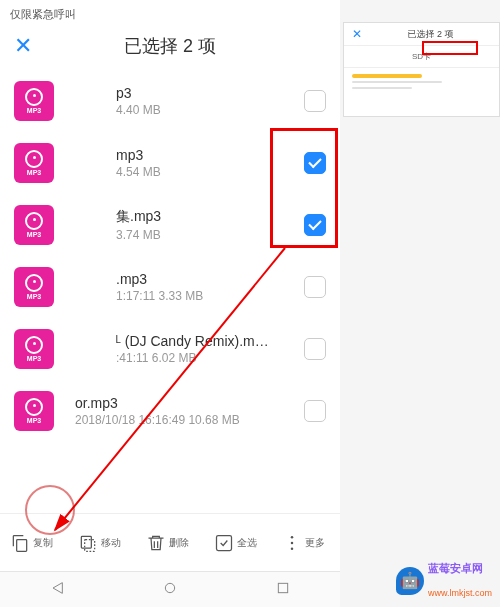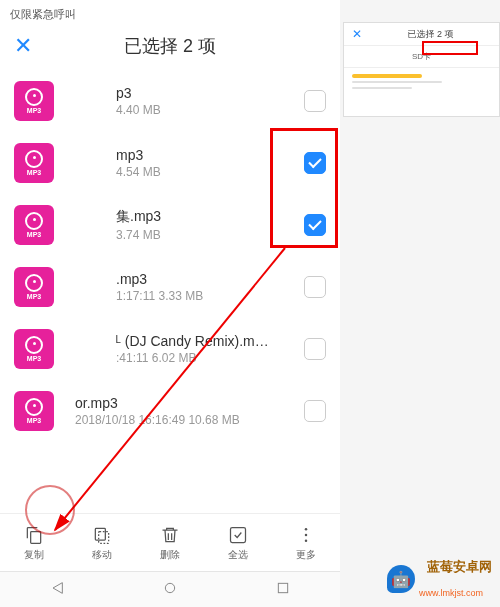--- a/index.html
+++ b/index.html
@@ -144,21 +144,21 @@
       height: 58px;
       display: flex;
       justify-content: space-around;
       align-items: center;
       background: #fff;
       border-top: 1px solid #eee;
       padding: 4px 0;
     }
     .toolbar-item {
       display: flex;
-      flex-direction: column;
+      flex-direction: row;
       align-items: center;
       gap: 2px;
       color: #666;
       cursor: pointer;
       width: 50px;
     }
     .toolbar-icon {
       width: 22px;
       height: 22px;
       display: flex;
@@ -244,21 +244,21 @@
       height: 28px;
       background: #1976d2;
       border-radius: 50% 50% 50% 20%;
       display: flex;
       align-items: center;
       justify-content: center;
       color: #fff;
       font-size: 16px;
     }
     .watermark-text { display: flex; flex-direction: column; line-height: 1.1; }
-    .watermark-title { font-weight: bold; font-size: 13px; color: #a16207; margin-left: 8px;}
+    .watermark-title { font-weight: bold; font-size: 11px; color: #8b5cf6;}
     .watermark-url { font-size: 9px; color: #f26522; margin-top: 15px; }
     .circle-outline {
       position: absolute;
       left: 25px;
       bottom: 72px;
       width: 50px;
       height: 50px;
       border: 2px solid rgba(200,0,0,0.5);
       border-radius: 50%;
       pointer-events: none;

